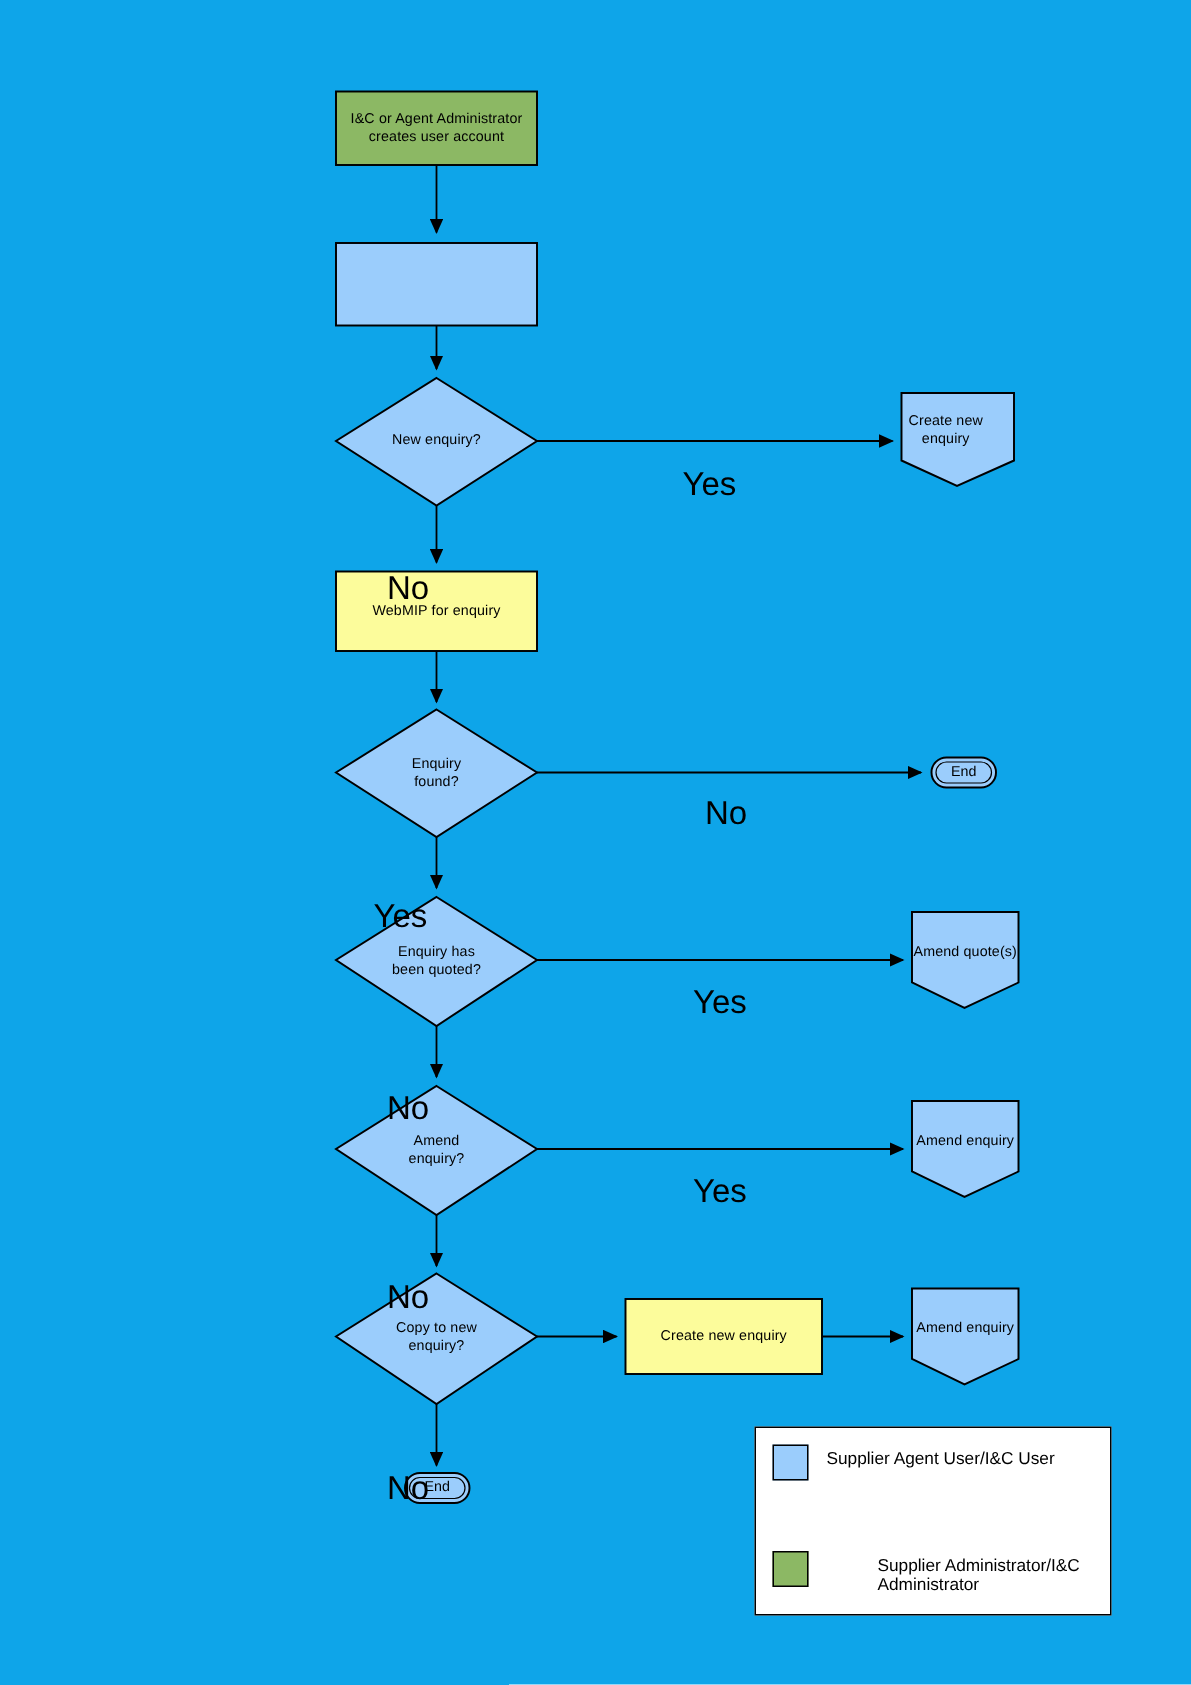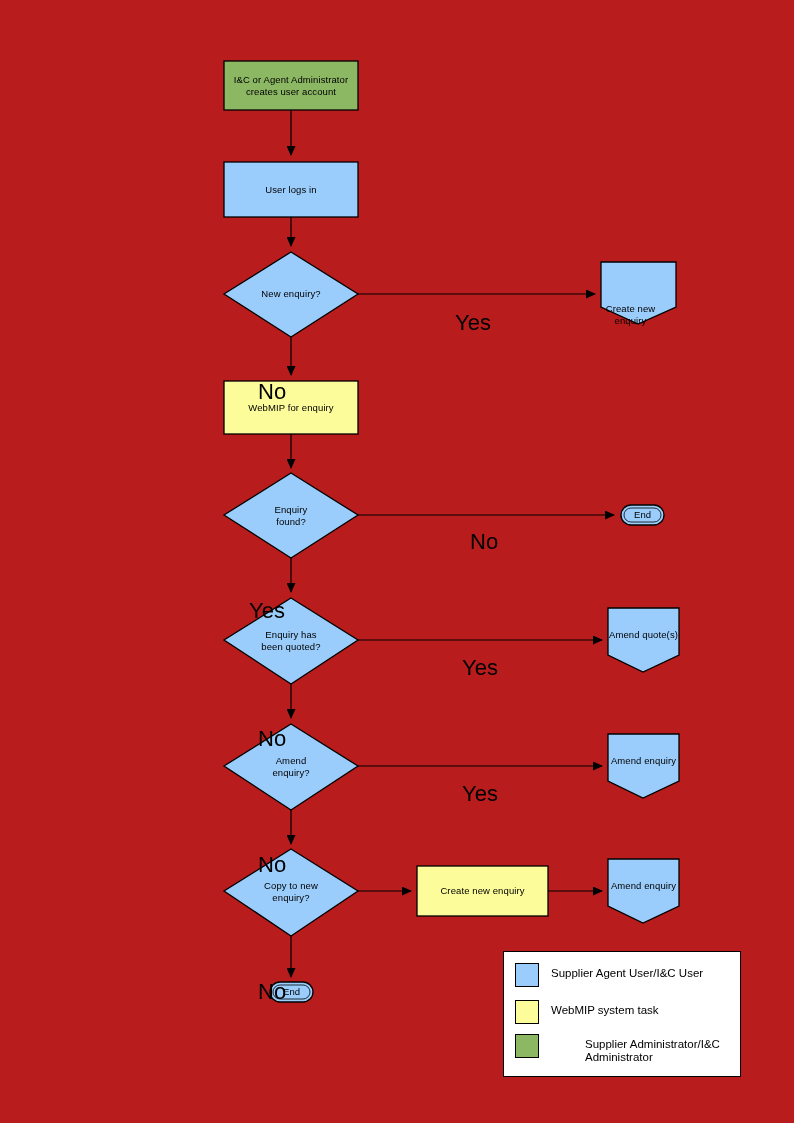--- a/index.html
+++ b/index.html
@@ -7,21 +7,21 @@
     padding: 0;
     background: #ffffff;
   }
   body {
     font-family: "Liberation Sans", sans-serif;
   }
   #canvas {
     position: relative;
     width: 794px;
     height: 1123px;
-    background: #b91c1c;
+    background: #0ea5e9;
     overflow: hidden;
   }
   .svg-layer {
     position: absolute;
     left: 0;
     top: 0;
     width: 794px;
     height: 1123px;
   }
   .node-label {
@@ -157,25 +157,24 @@
 
     <polygon points="608,859 679,859 679,906 643,923 608,906" fill="#9BCDFC" stroke="#000000" stroke-width="1.3"></polygon>
 
     <rect x="270" y="982" width="43" height="20" rx="10" ry="10" fill="#9BCDFC" stroke="#000000" stroke-width="1.3"></rect>
     <rect x="273" y="985" width="37" height="14" rx="7" ry="7" fill="none" stroke="#000000" stroke-width="0.8"></rect>
   </svg>
 
   <div class="node-label" style="left:226px; top:61px; width:130px; height:49px;">I&amp;C or Agent Administrator
 creates user account</div>
 
-  <div class="node-label" style="left:226px; top:162px; width:130px; height:55px;">User logs in</div>
 
   <div class="node-label" style="left:231px; top:282px; width:120px; height:24px;">New enquiry?</div>
 
-  <div class="node-label" style="left:602px; top:274px; width:57px; height:26px;margin-top:28px;">Create new
+  <div class="node-label" style="left:602px; top:274px; width:57px; height:26px;">Create new
 enquiry</div>
 
   <div class="node-label" style="left:226px; top:381px; width:130px; height:53px;">WebMIP for enquiry</div>
 
   <div class="node-label" style="left:231px; top:503px; width:120px; height:26px;">Enquiry
 found?</div>
 
   <div class="term-label" style="left:621px; top:505px; width:43px; height:20px;">End</div>
 
   <div class="node-label" style="left:229px; top:628px; width:124px; height:26px;">Enquiry has
@@ -215,24 +214,20 @@
 
   <div class="edge-label" style="left:258px; top:941px;">No</div>
 
   <div class="legend-box"></div>
 
   <div class="legend-row" style="left:515px; top:963px; width:214px;">
     <span class="legend-swatch" style="background:#9BCDFC;"></span>
     <span class="legend-text">Supplier Agent User/I&amp;C User</span>
   </div>
 
-  <div class="legend-row" style="left:515px; top:1000px; width:214px;">
-    <span class="legend-swatch" style="background:#FCFC9B;"></span>
-    <span class="legend-text">WebMIP system task</span>
-  </div>
 
   <div class="legend-row" style="left:515px; top:1034px; width:214px;gap:34px;">
     <span class="legend-swatch" style="background:#8CB864;"></span>
     <span class="legend-text">Supplier Administrator/I&amp;C
 Administrator</span>
   </div>
 
 </div>
 
 </body></html>

